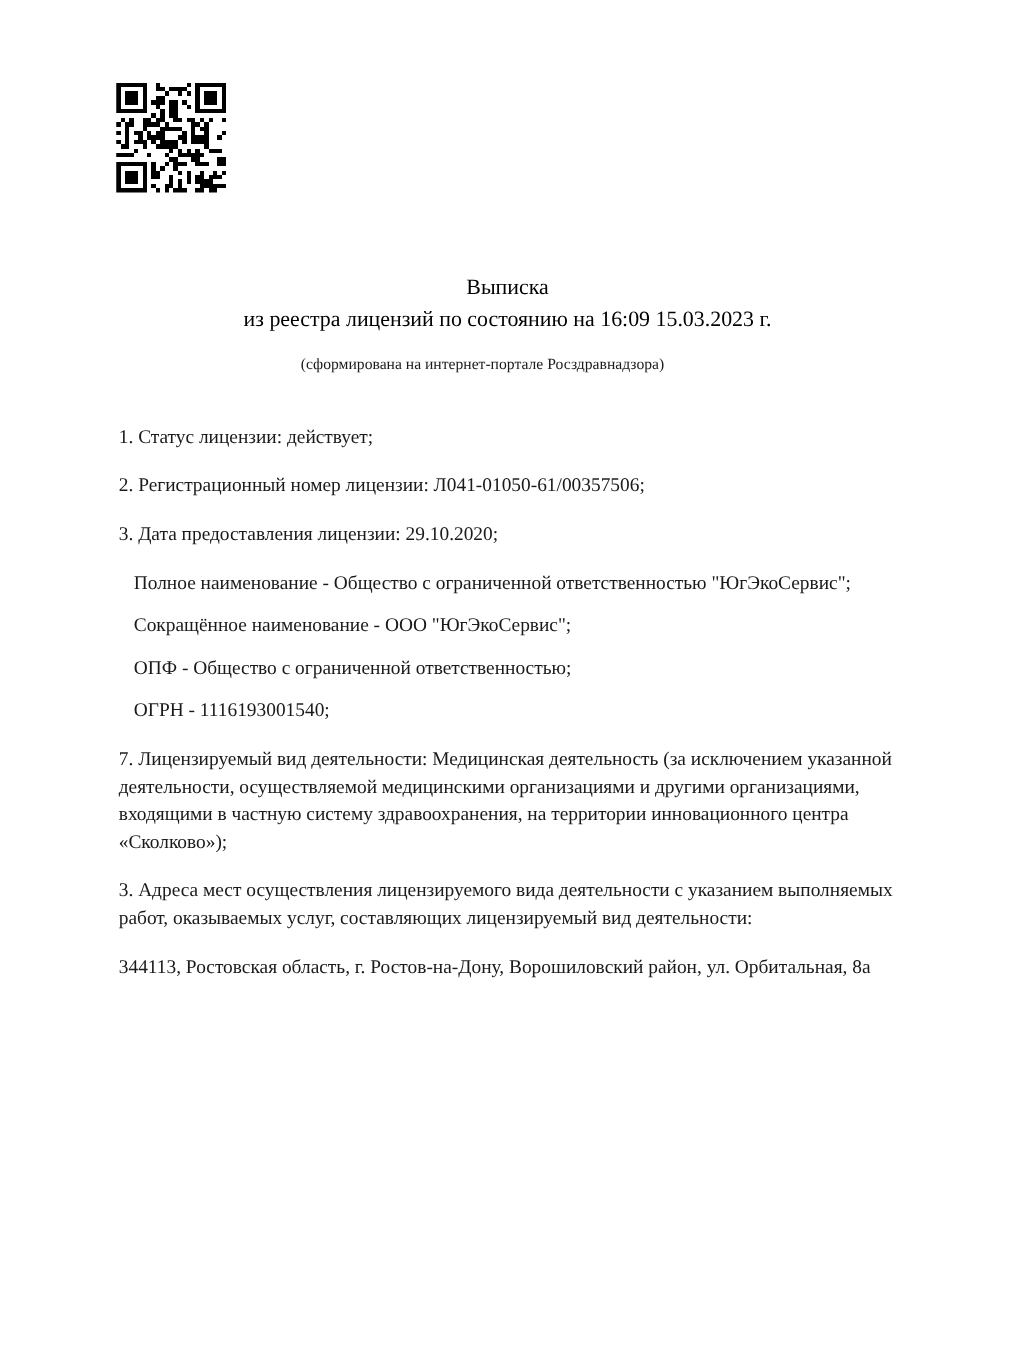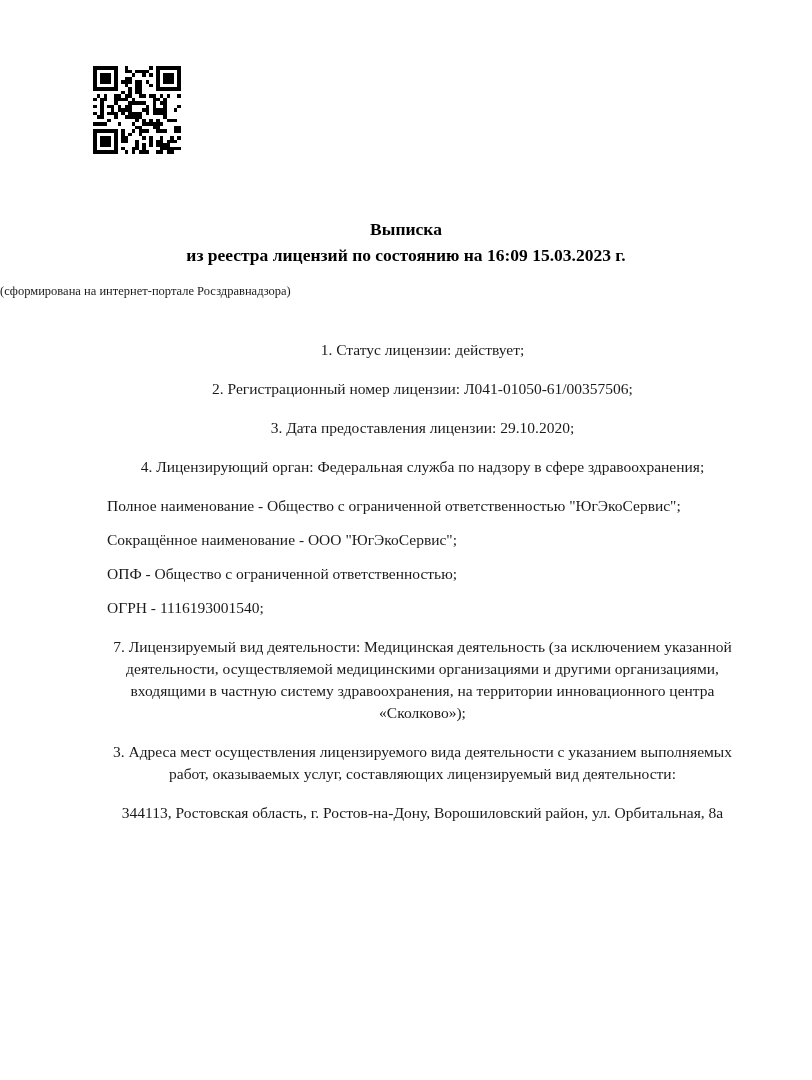--- a/index.html
+++ b/index.html
@@ -13,41 +13,40 @@
     overflow:hidden;
     box-sizing:border-box;
   }
   .qr{
     width:88px;height:88px;
     margin:66px 0 0 93px;
   }
   .title{
     margin-top:62px;
     text-align:center;
-    font-weight:bold;
+    font-weight:normal;
     font-size:17.5px;
     line-height:26px;
     color:#000;
   }
   .subtitle{
     margin-top:16px;
-    text-align:left;
+    text-align:center;
     padding-right:40px;
     font-size:12.5px;
     color:#1a1a1a;
   }
   .body{
     margin-top:40px;
     padding:0 62px 0 95px;
     font-size:15.5px;
     line-height:22px;
   }
   .body p{
     margin:0 0 17px 0;
-    text-align:center;
   }
   .block{
     margin:0 0 17px 0;
   }
   .block div{
     margin:12px;
   }
 </style>
 </head>
 <body>
@@ -263,21 +262,20 @@
     <div>Выписка</div>
     <div>из реестра лицензий по состоянию на 16:09 15.03.2023 г.</div>
   </div>
 
   <div class="subtitle">(сформирована на интернет-портале Росздравнадзора)</div>
 
   <div class="body">
     <p>1. Статус лицензии: действует;</p>
     <p>2. Регистрационный номер лицензии: Л041-01050-61/00357506;</p>
     <p>3. Дата предоставления лицензии: 29.10.2020;</p>
-    <p>4. Лицензирующий орган: Федеральная служба по надзору в сфере здравоохранения;</p>
 
     <div class="block">
       <div>Полное наименование - Общество с ограниченной ответственностью "ЮгЭкоСервис";</div>
       <div>Сокращённое наименование - ООО "ЮгЭкоСервис";</div>
       <div>ОПФ - Общество с ограниченной ответственностью;</div>
       <div>ОГРН - 1116193001540;</div>
     </div>
 
     <p>7. Лицензируемый вид деятельности: Медицинская деятельность (за исключением указанной деятельности, осуществляемой медицинскими организациями и другими организациями, входящими в частную систему здравоохранения, на территории инновационного центра «Сколково»);</p>
     <p>3. Адреса мест осуществления лицензируемого вида деятельности с указанием выполняемых работ, оказываемых услуг, составляющих лицензируемый вид деятельности:</p>

